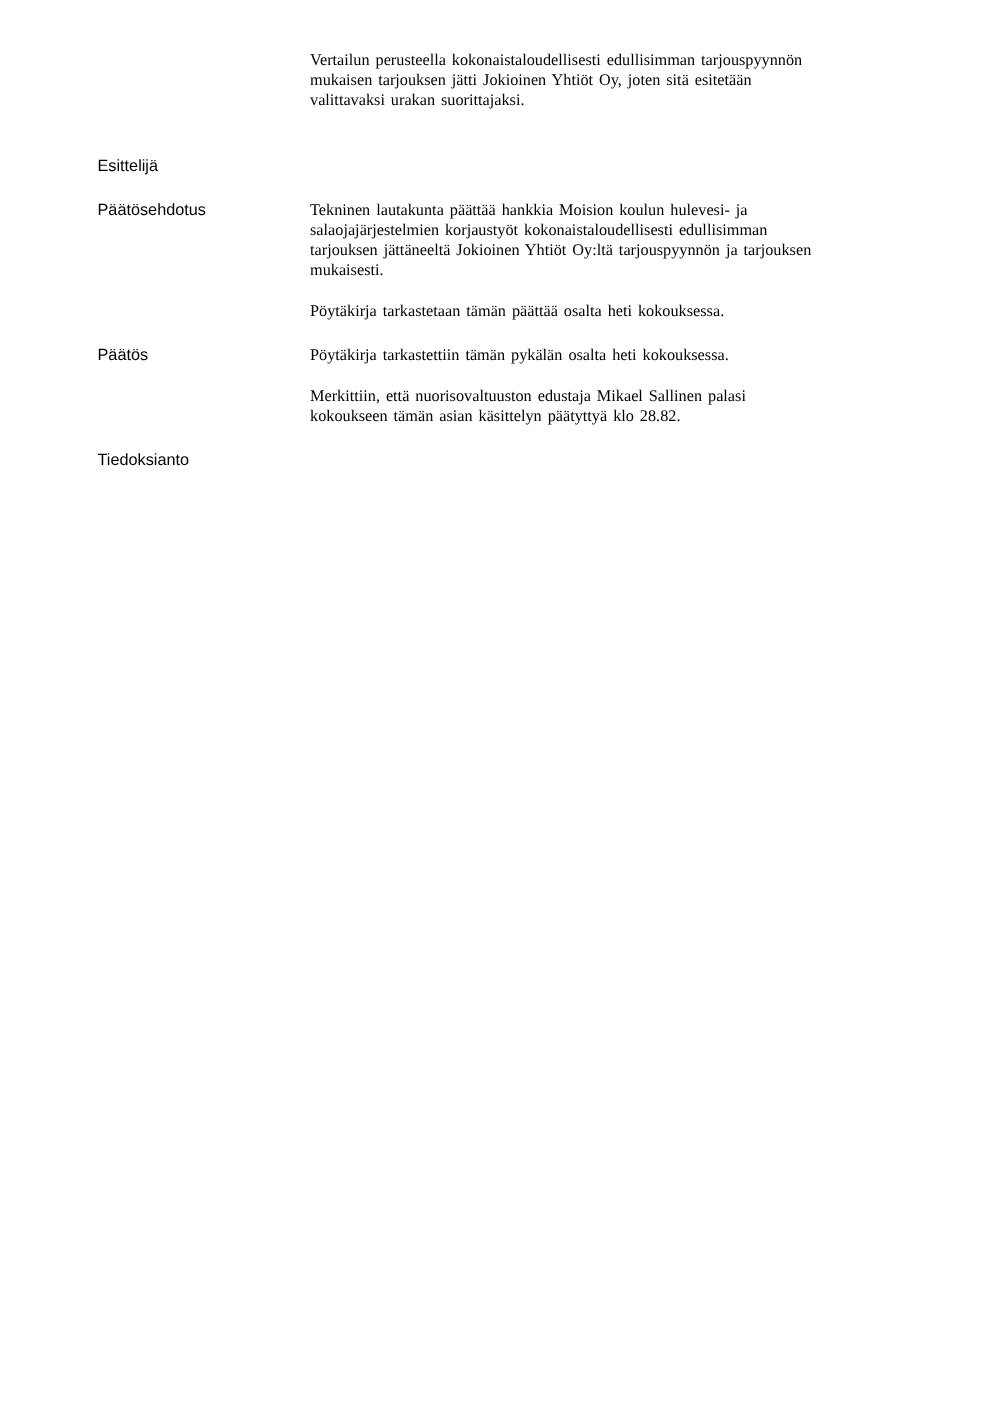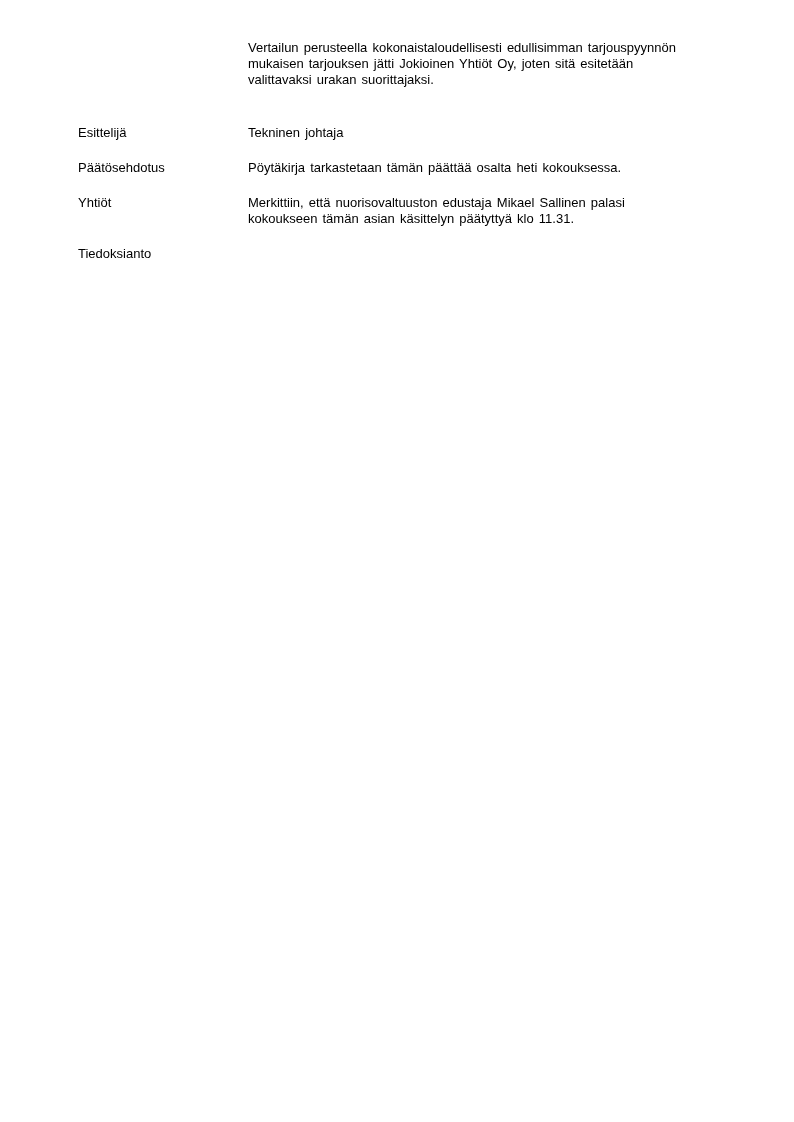--- a/index.html
+++ b/index.html
@@ -29,20 +29,21 @@
     .row-intro {
       margin-bottom: 37px;
     }
     .label-col {
       flex: 0 0 170px;
       width: 170px;
     }
     .content-col {
       flex: 1 1 auto;
       min-width: 0;
+      font-family: Liberation Serif, serif;
     }
     .para {
       margin: 0 0 17px 0;
       white-space: pre-line;
     }
     .para:last-child {
       margin-bottom: 0;
     }
   </style>
 </head>
@@ -54,37 +55,39 @@
     <div class="label-col"></div>
     <div class="content-col">
       <p class="para">Vertailun perusteella kokonaistaloudellisesti edullisimman tarjouspyynnön
 mukaisen tarjouksen jätti Jokioinen Yhtiöt Oy, joten sitä esitetään
 valittavaksi urakan suorittajaksi.</p>
     </div>
   </div>
 
   <div class="row">
     <div class="label-col">Esittelijä</div>
-    <div class="content-col">
-      <p class="para">Tekninen johtaja</p>
-    </div>
   </div>
 
   <div class="row">
     <div class="label-col">Päätösehdotus</div>
     <div class="content-col">
+      <p class="para">Tekninen lautakunta päättää hankkia Moision koulun hulevesi- ja
+salaojajärjestelmien korjaustyöt kokonaistaloudellisesti edullisimman
+tarjouksen jättäneeltä Jokioinen Yhtiöt Oy:ltä tarjouspyynnön ja tarjouksen
+mukaisesti.</p>
       <p class="para">Pöytäkirja tarkastetaan tämän päättää osalta heti kokouksessa.</p>
     </div>
   </div>
 
   <div class="row">
-    <div class="label-col">Yhtiöt</div>
+    <div class="label-col">Päätös</div>
     <div class="content-col">
+      <p class="para">Pöytäkirja tarkastettiin tämän pykälän osalta heti kokouksessa.</p>
       <p class="para">Merkittiin, että nuorisovaltuuston edustaja Mikael Sallinen palasi
-kokoukseen tämän asian käsittelyn päätyttyä klo 11.31.</p>
+kokoukseen tämän asian käsittelyn päätyttyä klo 28.82.</p>
     </div>
   </div>
 
   <div class="row">
     <div class="label-col">Tiedoksianto</div>
   </div>
 
 </div>
 
 </body></html>

